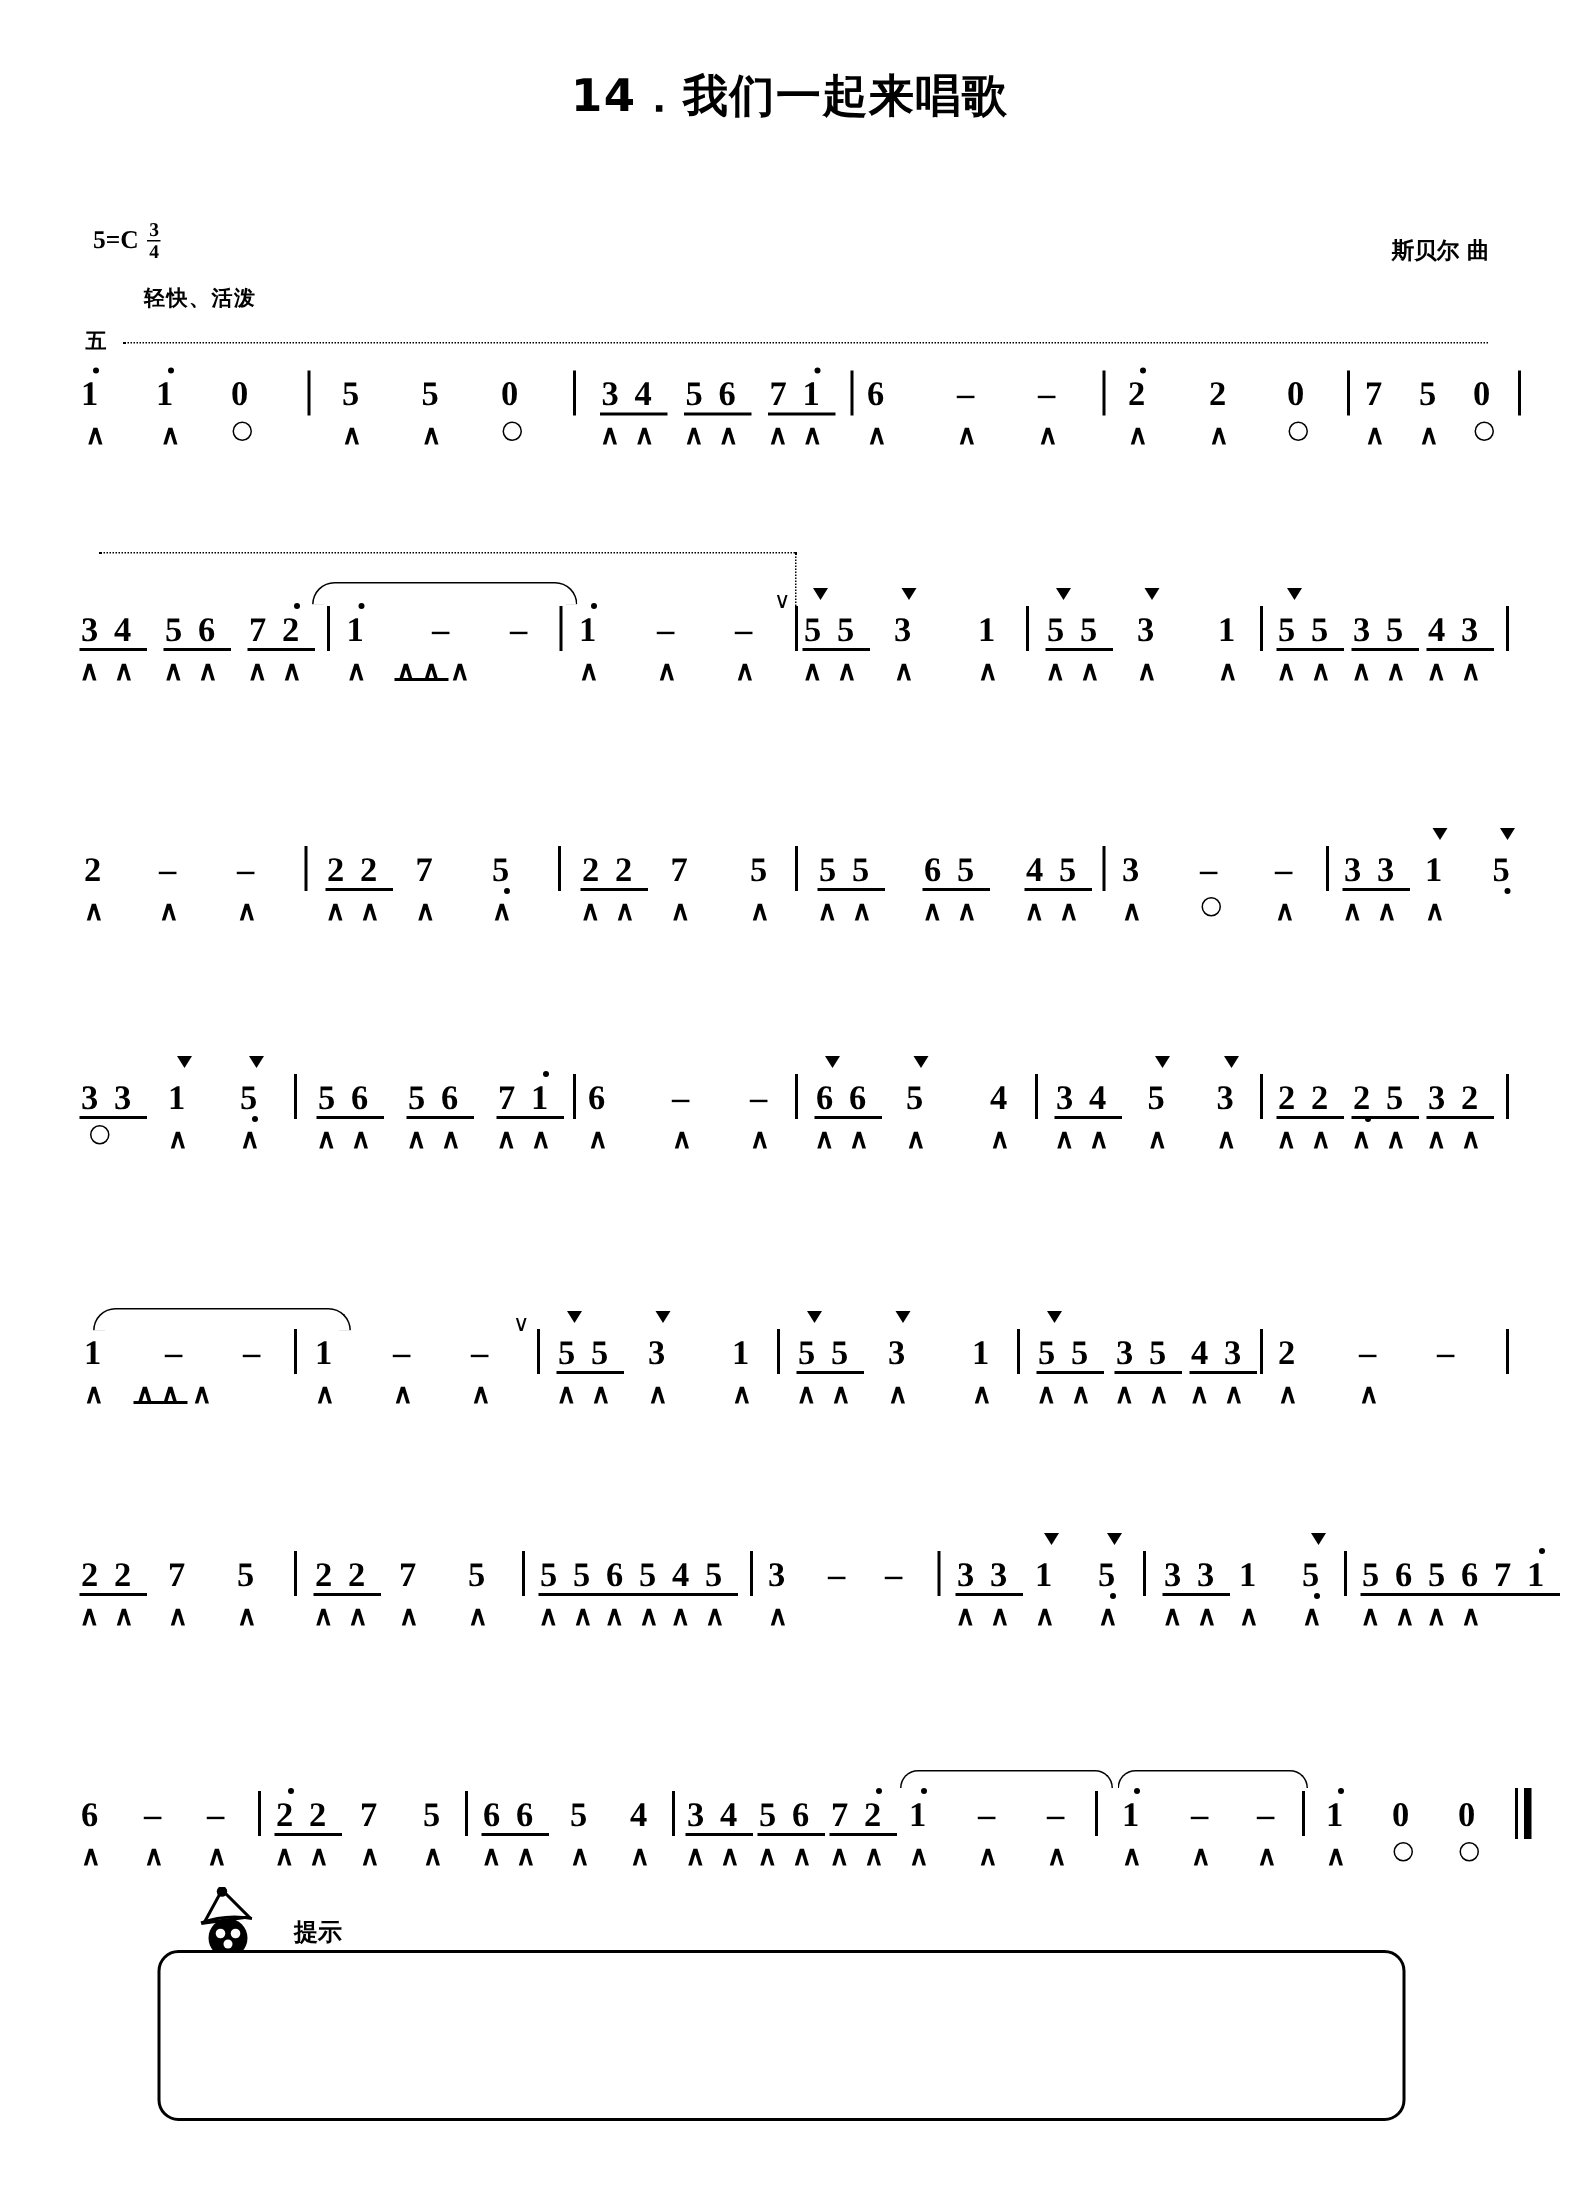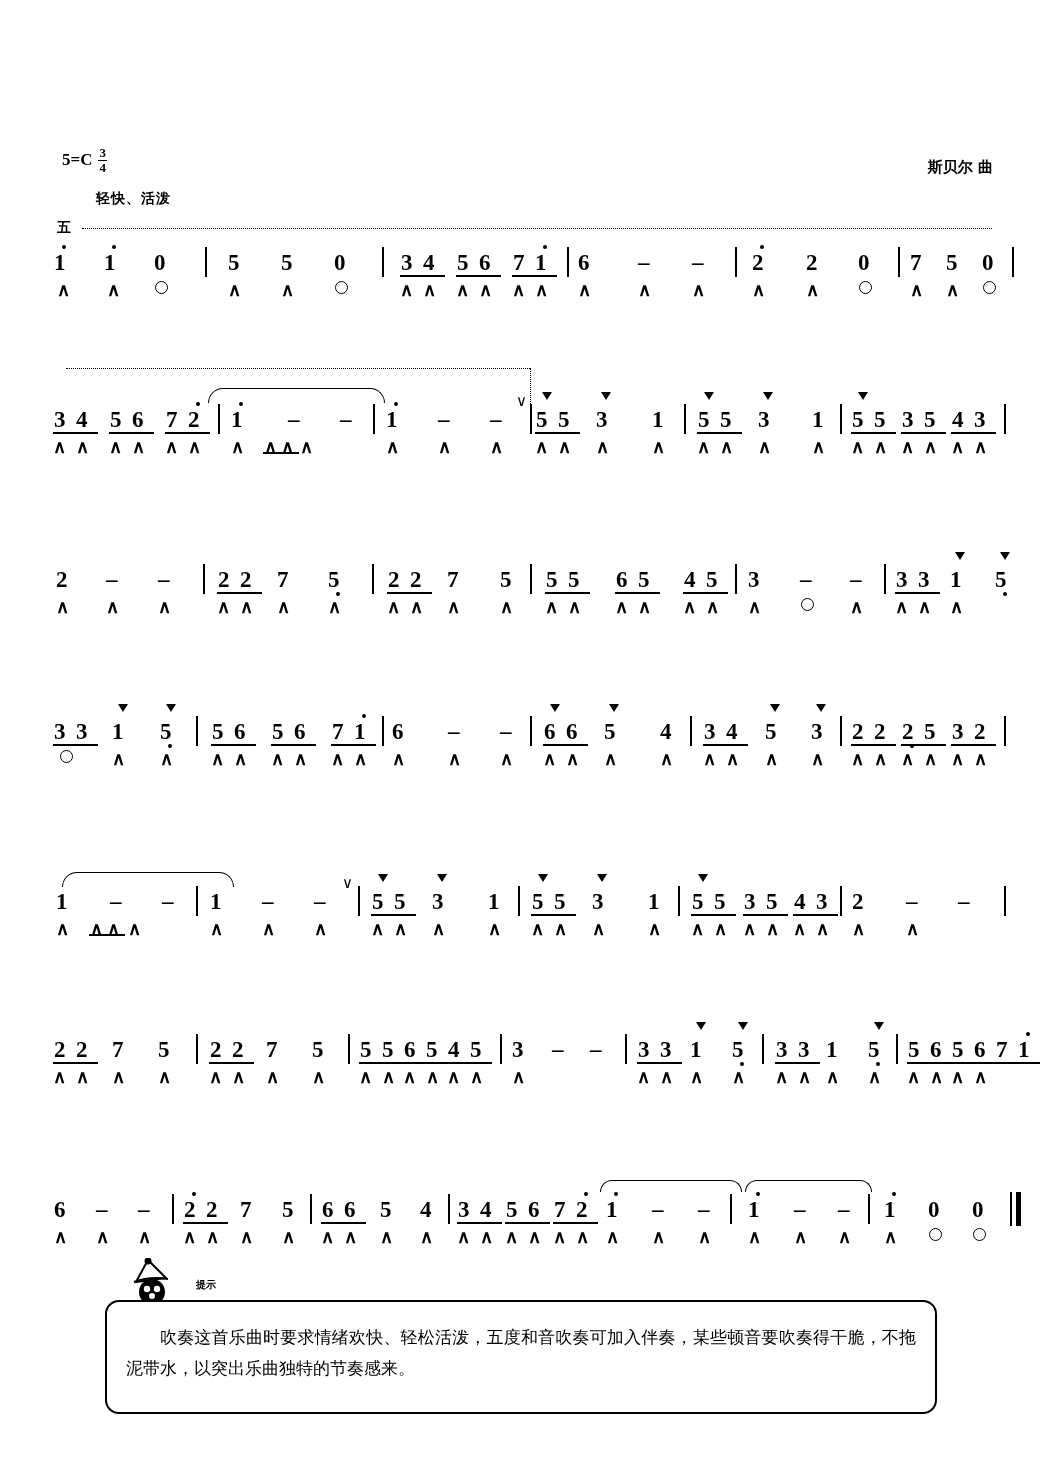--- a/index.html
+++ b/index.html
@@ -79,29 +79,30 @@
     border:2px solid #000;border-radius:14px;background:#fff;
   }
   .notetext{
     position:absolute;left:126px;top:1322px;width:790px;
     font-size:17px;line-height:1.85;font-family:"DejaVu Sans", sans-serif;
     text-align:justify;
   }
   .notetext p{margin:0;text-indent:2em;}
   .tipsicon{position:absolute;left:118px;top:1258px;width:110px;height:60px;}
   .tipslabel{
-    position:absolute;left:196px;top:1278px;font-size:10px;font-weight:bold;
+    position:absolute;left:196px;top:1278px;font-size:16px;font-weight:bold;
     font-family:"DejaVu Sans", sans-serif;
   }
 </style>
 </head>
 <body>
 
 <div class="page">
 
+  <div class="title">14．我们一起来唱歌</div>
 
   <div class="keysig">
     <span>5=C</span><span class="frac"><span class="num">3</span><span class="den">4</span></span>
   </div>
 
   <div class="composer">斯贝尔 曲</div>
   <div class="tempo">轻快、活泼</div>
 
   <div class="row" style="top:215px;">
     <div class="five" style="left:57px;top:4px;">五</div>
@@ -743,17 +744,14 @@
       <circle cx="39" cy="31" r="3.2" fill="#fff"></circle>
       <circle cx="34" cy="38" r="3" fill="#fff"></circle>
 
       <path d="M20 46 q14 10 28 0 q-6 12 -14 12 q-8 0 -14 -12 Z" fill="#fff" stroke="#000" stroke-width="2"></path>
       <path d="M22 48 l2 9 M28 50 l1 9 M34 51 l0 9 M40 50 l-1 9 M46 48 l-2 9" stroke="#000" stroke-width="1.4"></path>
     </svg>
   </div>
   <div class="tipslabel">提示</div>
 
   <div class="notebox"></div>
-  <div class="notetext">
-    <p>吹奏这首乐曲时要求情绪欢快、轻松活泼，五度和音吹奏可加入伴奏，某些顿音要吹奏得干脆，不拖泥带水，以突出乐曲独特的节奏感来。</p>
-  </div>
 
 </div>
 
 </body></html>

